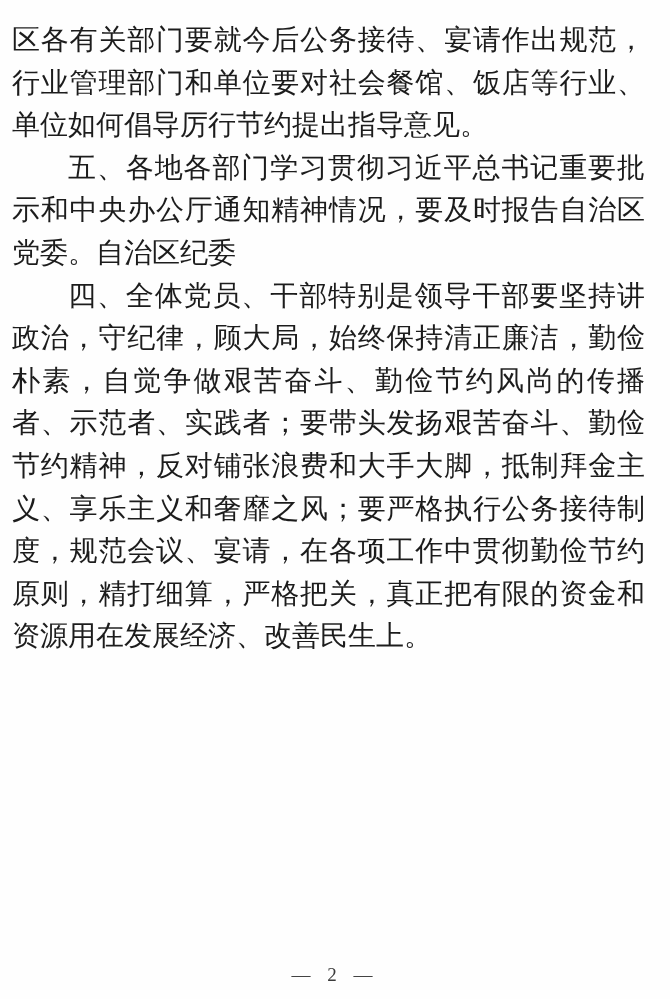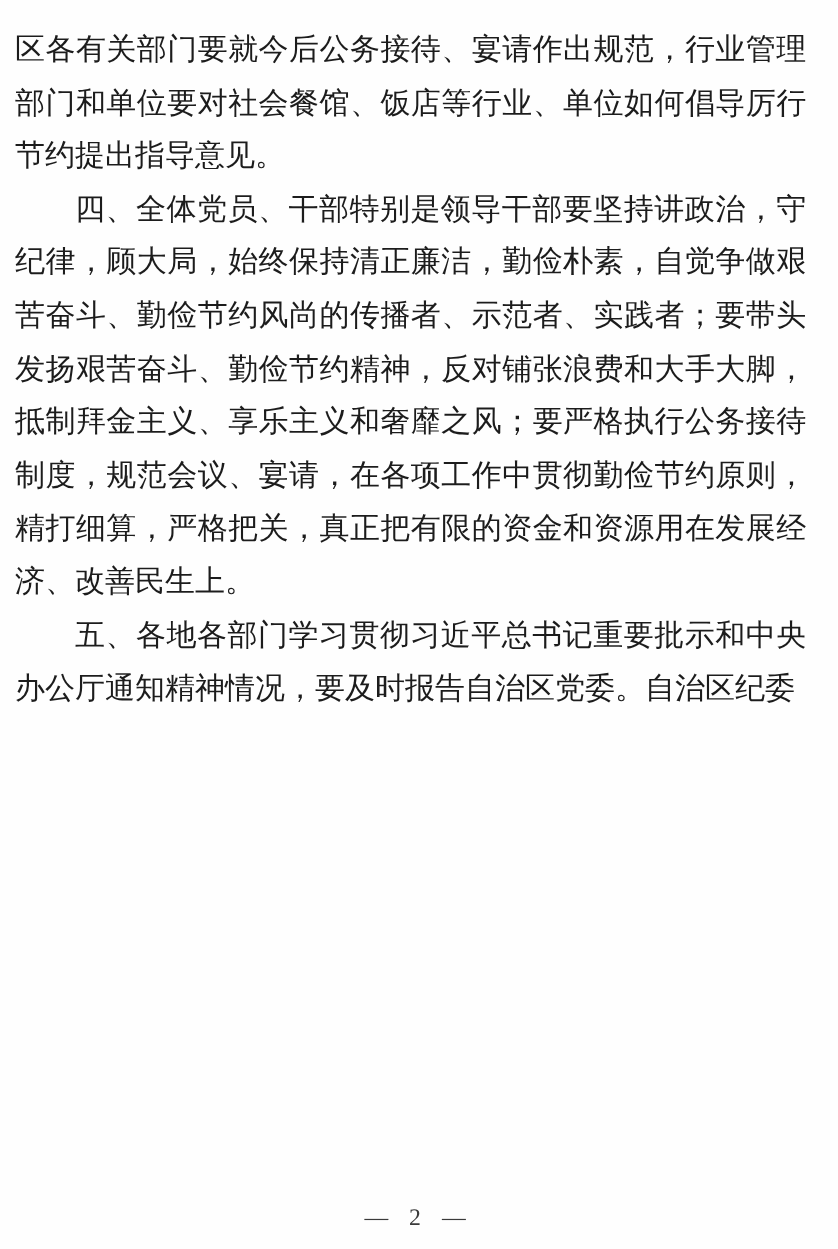--- a/index.html
+++ b/index.html
@@ -12,21 +12,21 @@
     width: 670px;
     height: 999px;
     box-sizing: border-box;
     background: #fefefe;
     padding: 19px 25px 0 12px;
     overflow: hidden;
     font-family: "Liberation Serif", "DejaVu Serif", serif;
   }
   .para {
     margin: 0;
-    font-size: 24px;
+    font-size: 28px;
     line-height: 42.6px;
     color: #1c1c1c;
     text-align: justify;
     text-justify: inter-ideograph;
     word-break: break-all;
   }
   .para.indent {
     text-indent: 2em;
   }
   .page-number {
@@ -39,16 +39,16 @@
     line-height: 24px;
     letter-spacing: 6px;
     color: #3a3a3a;
   }
 </style>
 </head>
 <body>
 
 <div class="page">
   <p class="para">区各有关部门要就今后公务接待、宴请作出规范，行业管理部门和单位要对社会餐馆、饭店等行业、单位如何倡导厉行节约提出指导意见。</p>
+  <p class="para indent">五、各地各部门学习贯彻习近平总书记重要批示和中央办公厅通知精神情况，要及时报告自治区党委。自治区纪委</p>
   <p class="para indent">四、全体党员、干部特别是领导干部要坚持讲政治，守纪律，顾大局，始终保持清正廉洁，勤俭朴素，自觉争做艰苦奋斗、勤俭节约风尚的传播者、示范者、实践者；要带头发扬艰苦奋斗、勤俭节约精神，反对铺张浪费和大手大脚，抵制拜金主义、享乐主义和奢靡之风；要严格执行公务接待制度，规范会议、宴请，在各项工作中贯彻勤俭节约原则，精打细算，严格把关，真正把有限的资金和资源用在发展经济、改善民生上。</p>
-  <p class="para indent">五、各地各部门学习贯彻习近平总书记重要批示和中央办公厅通知精神情况，要及时报告自治区党委。自治区纪委</p>
   <div class="page-number">— 2 —</div>
 </div>
 
 </body></html>

